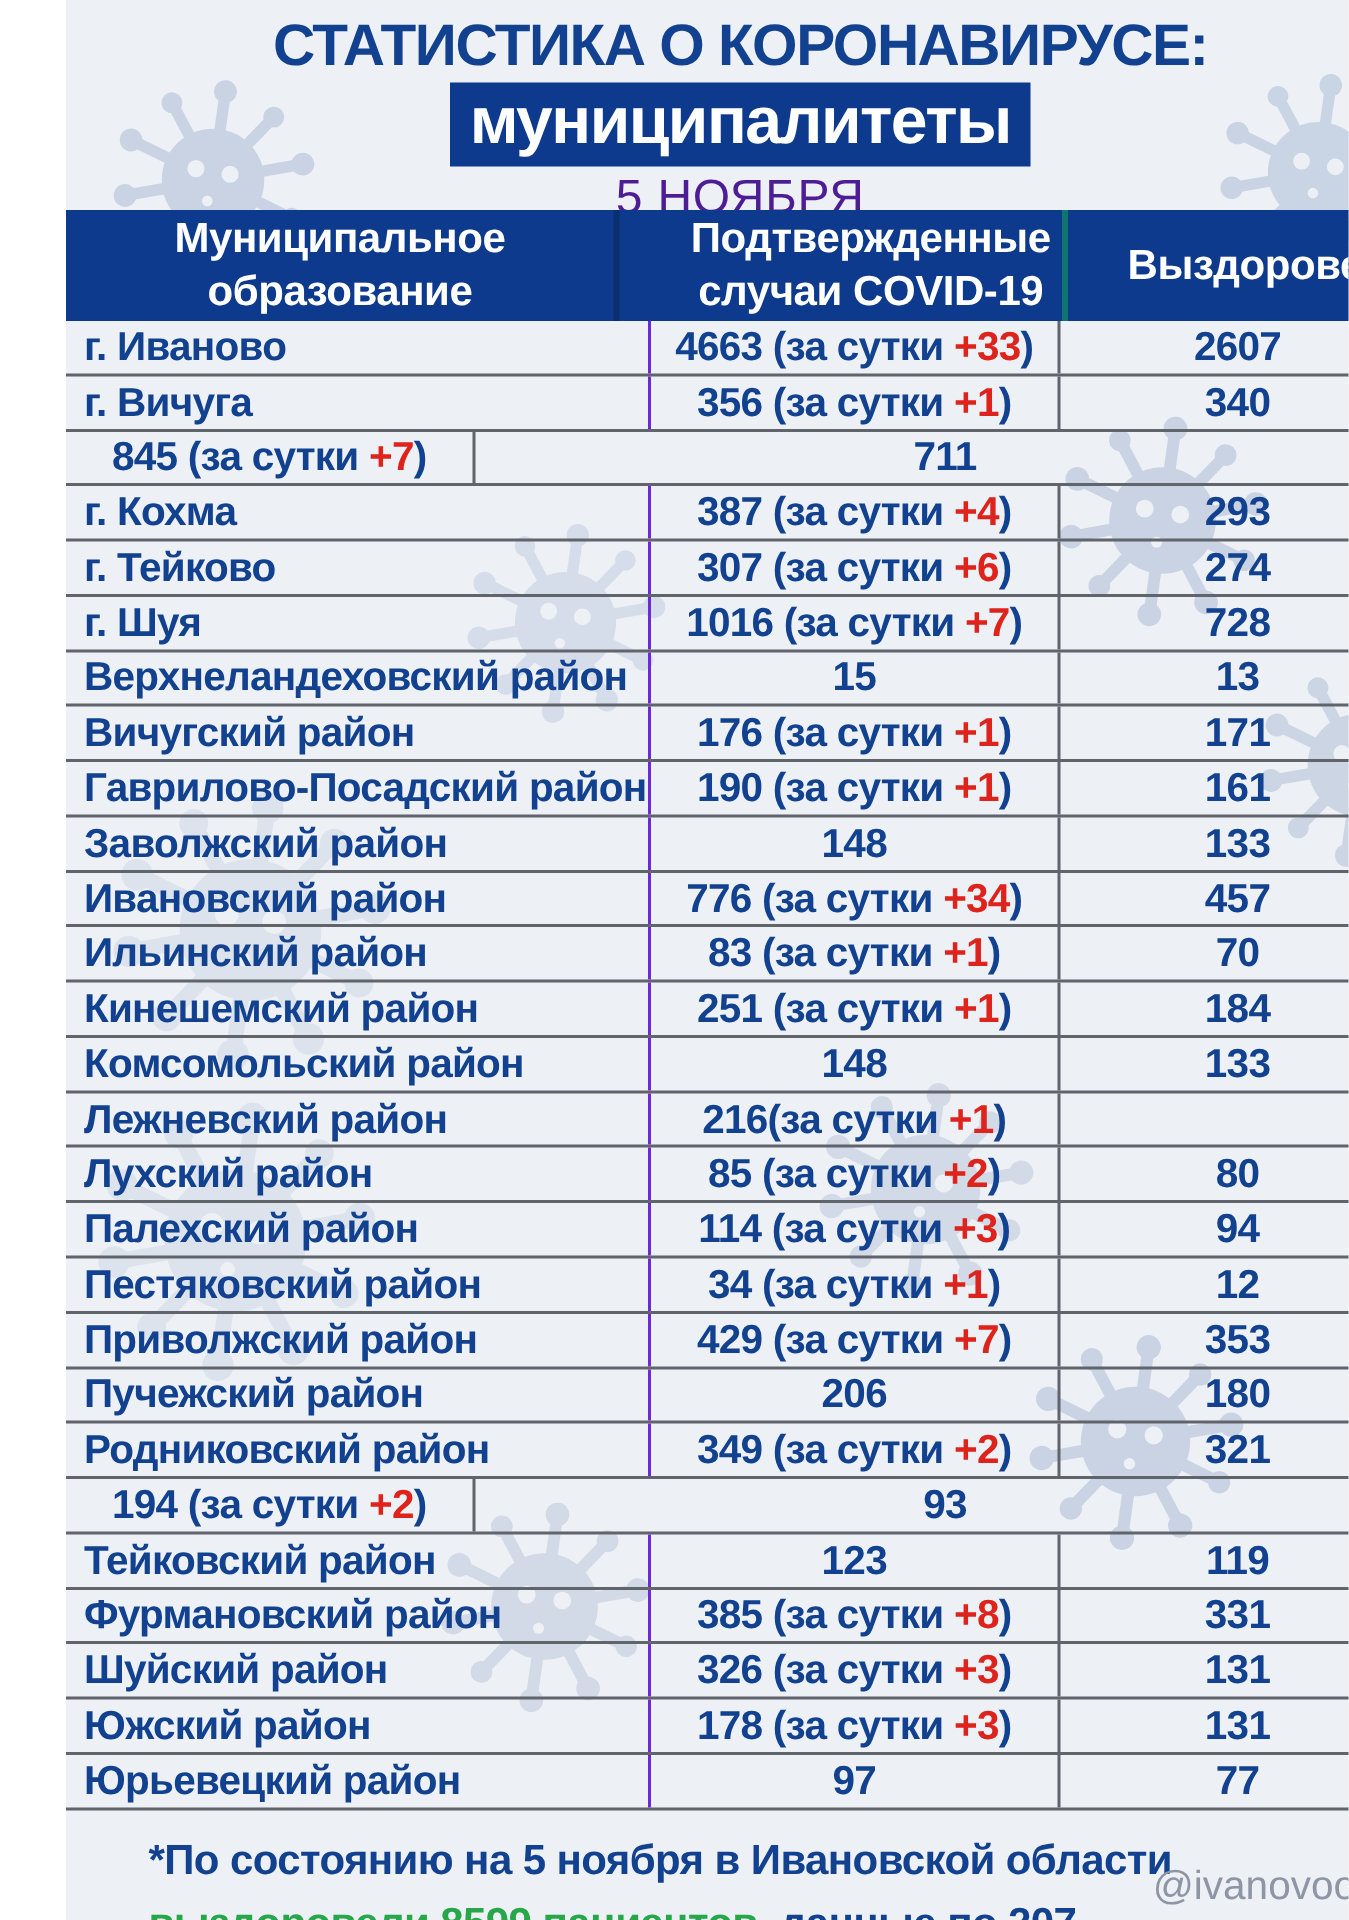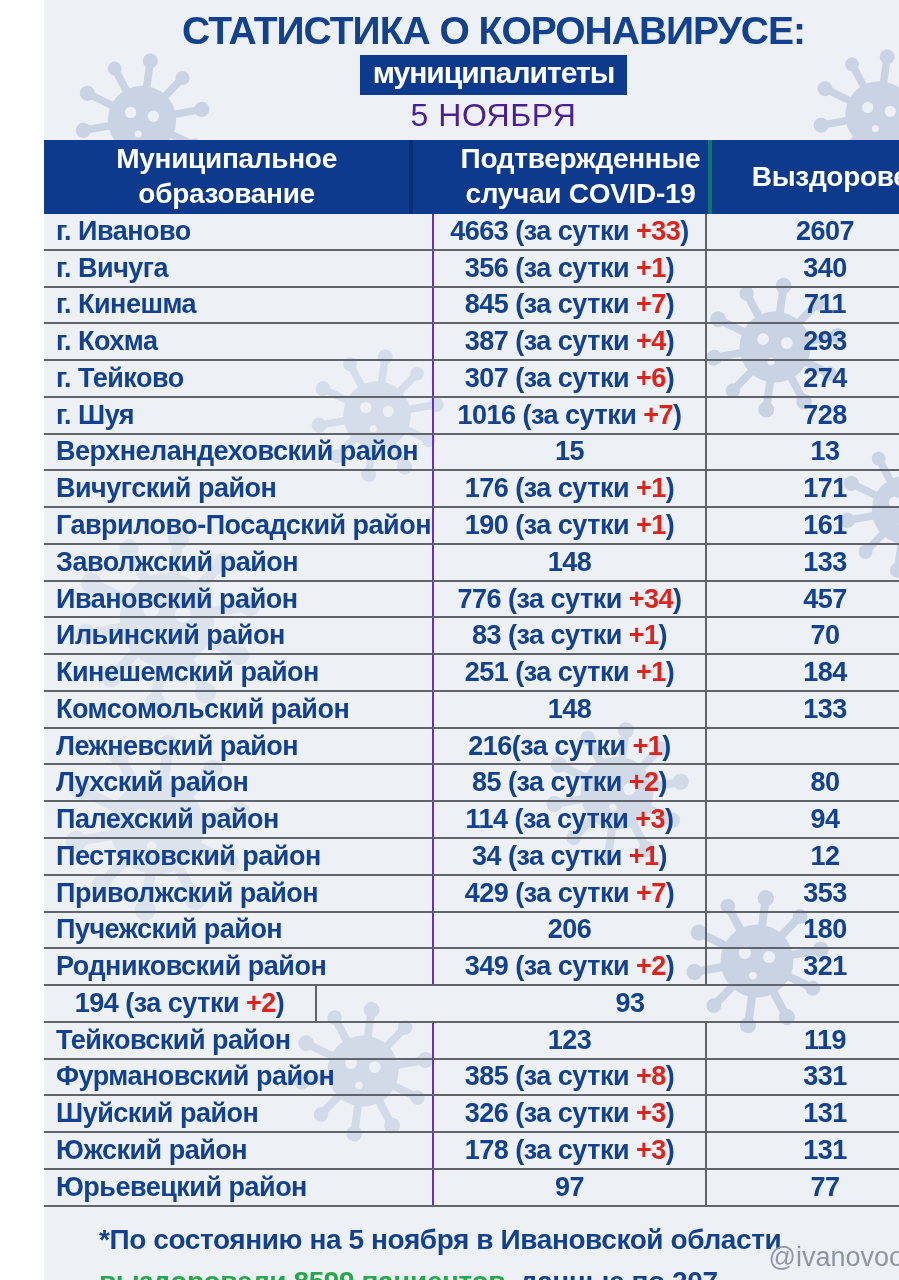--- a/index.html
+++ b/index.html
@@ -19,21 +19,21 @@
   .w5{left:786px;top:434px;width:152px;height:152px;opacity:.9;}
   .w6{left:18px;top:515px;width:210px;height:210px;opacity:.42;}
   .w7{left:8px;top:722px;width:210px;height:210px;opacity:.42;}
   .w8{left:492px;top:712px;width:162px;height:162px;opacity:.7;}
   .w9{left:632px;top:880px;width:162px;height:162px;opacity:.95;}
   .w10{left:240px;top:992px;width:158px;height:158px;opacity:.72;}
 
   
   .hero{position:absolute;top:0;left:0;width:899px;height:140px;text-align:center;z-index:2;}
   .title{margin:11px 0 0;font-size:39px;line-height:1.05;font-weight:bold;color:#11418f;letter-spacing:-1px;}
-  .badge{display:inline-block;background:#0d3a8c;color:#ffffff;font-size:30px;font-weight:bold;
+  .badge{display:inline-block;background:#0d3a8c;color:#ffffff;font-size:44px;font-weight:bold;
          padding:1px 13px 5px;margin-top:3px;letter-spacing:-1px;}
   .date{font-size:32px;font-weight:normal;color:#4c1d95;margin-top:2px;letter-spacing:.5px;}
 
   
   .thead{position:absolute;top:140px;left:0;width:899px;height:74px;background:#0d3a8c;
          display:flex;z-index:2;color:#fff;font-weight:bold;font-size:28px;line-height:1.24;
          text-align:center;letter-spacing:-.3px;box-sizing:border-box;gap:40px;}
   .th{display:flex;flex-direction:column;justify-content:center;align-items:center;box-sizing:border-box;}
   .th1{width:390px;border-right:4px solid #0a2f71;}
   .th2{width:273px;border-right:4px solid #0f766e;}
@@ -173,21 +173,20 @@
     <div class="cell c3">2607</div>
   </div>
 
   <div class="row">
     <div class="cell c1">г. Вичуга</div>
     <div class="cell c2"><span>356 (за сутки </span><span class="delta">+1</span><span>)</span></div>
     <div class="cell c3">340</div>
   </div>
 
   <div class="row">
-    <div class="cell c1">г. Кинешма</div>
     <div class="cell c2"><span>845 (за сутки </span><span class="delta">+7</span><span>)</span></div>
     <div class="cell c3">711</div>
   </div>
 
   <div class="row">
     <div class="cell c1">г. Кохма</div>
     <div class="cell c2"><span>387 (за сутки </span><span class="delta">+4</span><span>)</span></div>
     <div class="cell c3">293</div>
   </div>
 

